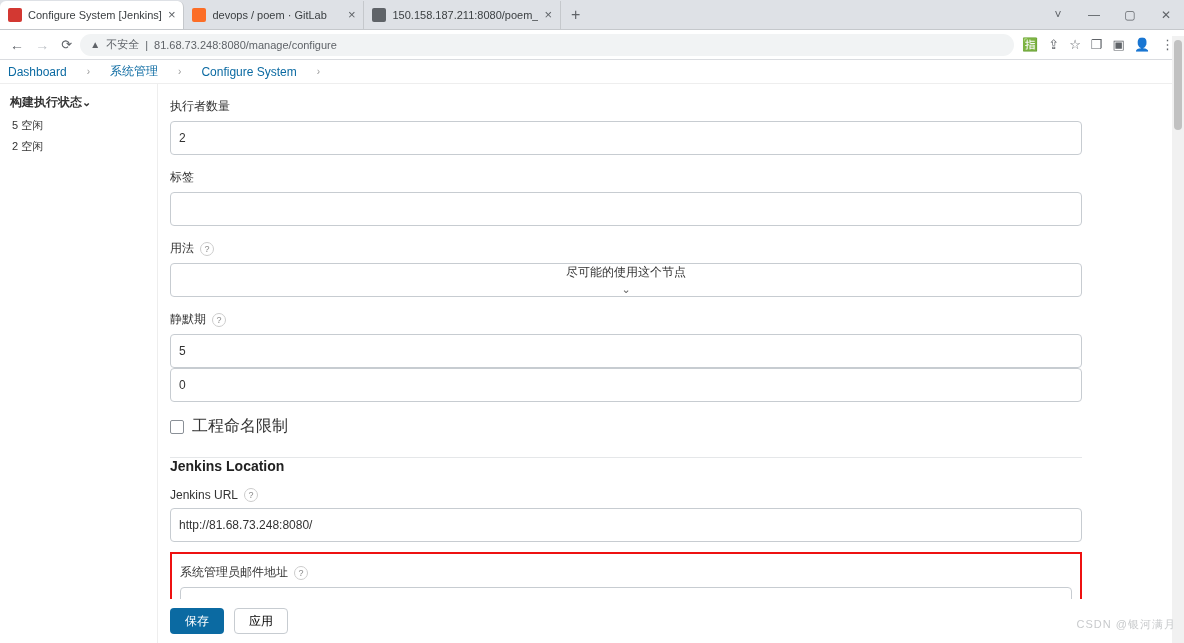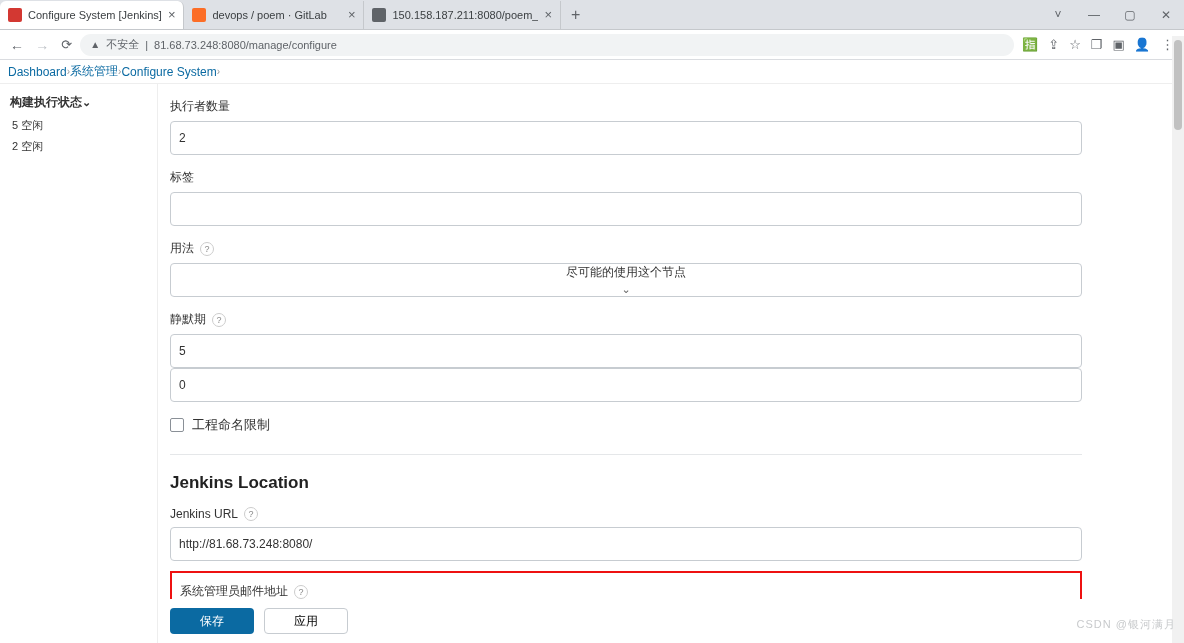--- a/index.html
+++ b/index.html
@@ -19,52 +19,52 @@
 .addr-bar { display: flex; align-items: center; height: 30px; background: #fff; border-bottom: 1px solid #dadce0; padding: 0 6px; gap: 8px; }
 .nav-arrows span { color: #5f6368; font-size: 14px; padding: 0 4px; cursor: pointer; }
 .nav-arrows .disabled { color: #bdc1c6; }
 .reload { color: #5f6368; font-size: 13px; cursor: pointer; }
 .url-box { flex: 1; display: flex; align-items: center; background: #f1f3f4; border-radius: 14px; height: 22px; padding: 0 10px; font-size: 11px; color: #5f6368; gap: 6px; }
 .url-box .lock { font-size: 10px; }
 .toolbar-icons { display: flex; gap: 10px; padding-right: 4px; }
 .toolbar-icons span { color: #5f6368; font-size: 13px; cursor: pointer; }
 
 
-.breadcrumbs { display: flex; align-items: center; height: 24px; padding: 0 8px; font-size: 12px; border-bottom: 1px solid #eee; gap: 0; }
+.breadcrumbs { display: flex; align-items: center; height: 24px; padding: 0 8px; font-size: 12px; border-bottom: 1px solid #eee; gap: 20px; }
 .breadcrumbs a { color: #0b6aa2; text-decoration: none; cursor: pointer; }
 .breadcrumbs .sep { color: #999; font-size: 10px; }
 
 
 .main-wrap { display: flex; height: calc(643px - 30px - 30px - 24px); }
 .sidebar { width: 158px; padding: 6px 8px; border-right: 1px solid #eee; }
 .side-header { display: flex; justify-content: flex-start; align-items: center; font-size: 12px; font-weight: bold; padding: 4px 2px; cursor: pointer; }
 .side-header .chev { color: #333; font-size: 11px; }
 .side-item { font-size: 11px; color: #333; padding: 3px 4px; cursor: pointer; }
 
 .content { flex: 1; overflow-y: auto; padding: 0 12px 56px 12px; position: relative; }
 .form-area { max-width: 912px; margin-left: 0; }
 
 .f-label { font-size: 12px; color: #333; margin-top: 14px; margin-bottom: 6px; display: flex; align-items: center; gap: 6px; }
 .help { display: inline-flex; align-items: center; justify-content: center; width: 14px; height: 14px; border: 1px solid #ccc; border-radius: 50%; font-size: 9px; color: #888; cursor: pointer; }
 .tf { width: 100%; height: 34px; border: 1px solid #c7ccd1; border-radius: 4px; padding: 0 8px; font-size: 12px; color: #333; background: #fff; }
 .sel { width: 100%; height: 34px; border: 1px solid #c7ccd1; border-radius: 4px; padding: 0 8px; font-size: 12px; color: #333; background: #fff; display: flex; align-items: center; justify-content: space-between; cursor: pointer; flex-direction: column; }
 .sel .caret { color: #666; font-size: 11px; }
 
-.checkbox-row { display: flex; align-items: center; gap: 8px; font-size: 13px; margin-top: 14px; }
+.checkbox-row { display: flex; align-items: center; gap: 8px; font-size: 16px; margin-top: 14px; }
 .cb { width: 14px; height: 14px; border: 1.5px solid #8a9097; border-radius: 2px; cursor: pointer; display: inline-flex; align-items: center; justify-content: center; }
 
 .divider { height: 1px; background: #e5e7e9; margin-top: 20px; }
 
-h3.section { font-size: 17px; font-weight: bold; color: #222; margin-top: 18px; }
+h3.section { font-size: 14px; font-weight: bold; color: #222; }
 
 .highlight { border: 2px solid #e11; padding: 6px 8px 12px 8px; margin-top: 10px; }
 
 
 .bottom-bar { position: fixed; bottom: 0; left: 170px; right: 12px; height: 44px; display: flex; align-items: center; gap: 10px; background: #fff; }
-.btn { height: 26px; padding: 0 29px; border-radius: 4px; font-size: 12px; cursor: pointer; display: inline-flex; align-items: center; justify-content: center; border: 1px solid transparent; }
+.btn { height: 26px; padding: 0 14px; border-radius: 4px; font-size: 12px; cursor: pointer; display: inline-flex; align-items: center; justify-content: center; border: 1px solid transparent; }
 .btn-primary { background: #0b6aa2; color: #fff; }
 .btn-secondary { background: #fff; color: #000000; border-color: #c7ccd1; }
 
 .scrollbar-track { position: absolute; top: 36px; right: 0; width: 12px; bottom: 0; background: #f1f1f1; }
 .scrollbar-thumb { position: absolute; top: 40px; right: 2px; width: 8px; height: 90px; background: #c1c1c1; border-radius: 4px; }
 
 .watermark { position: fixed; right: 8px; bottom: 11px; font-size: 11px; color: #c8cacc; letter-spacing: 1px; }
 
 
 .fav-jenkins { background: #d33832; border-radius: 2px; }

